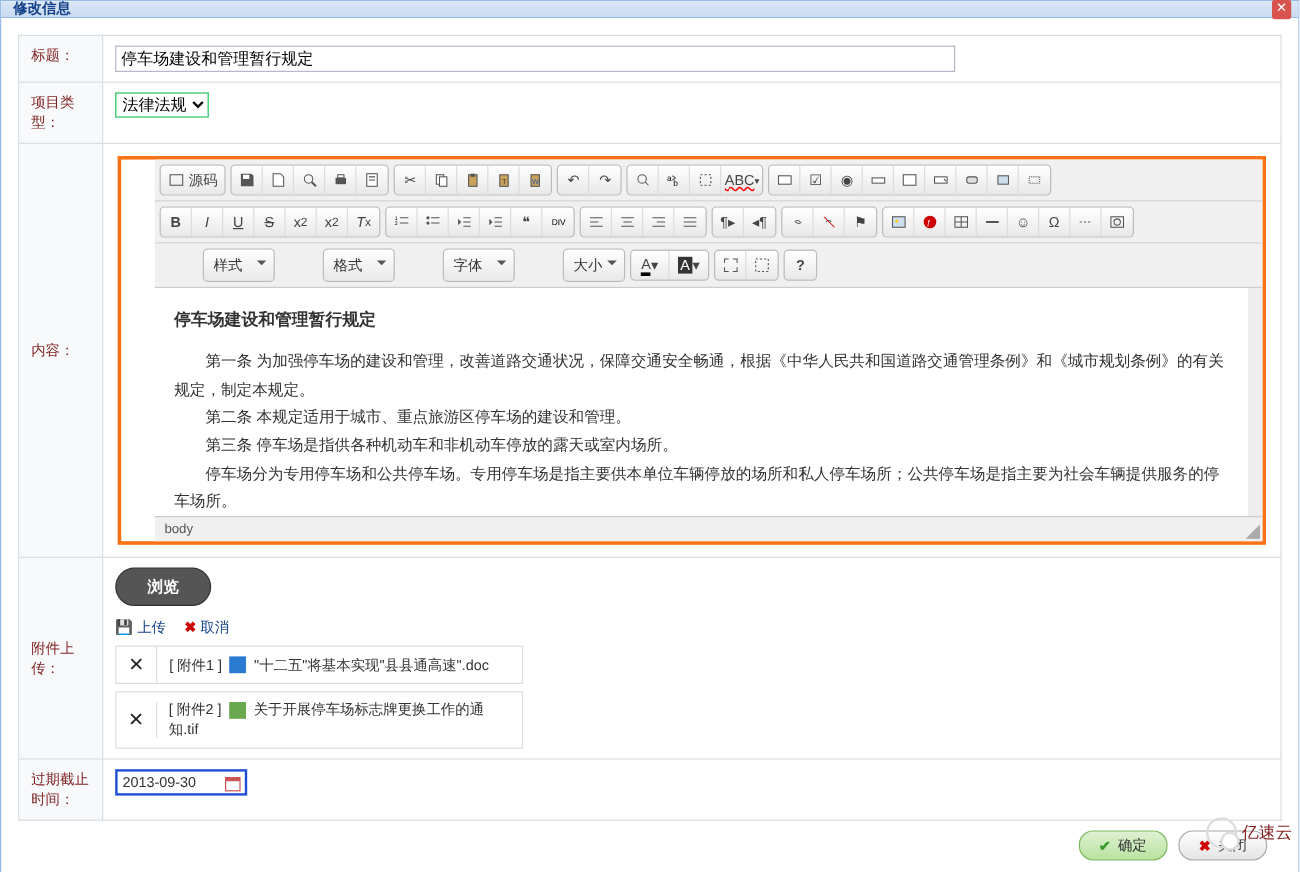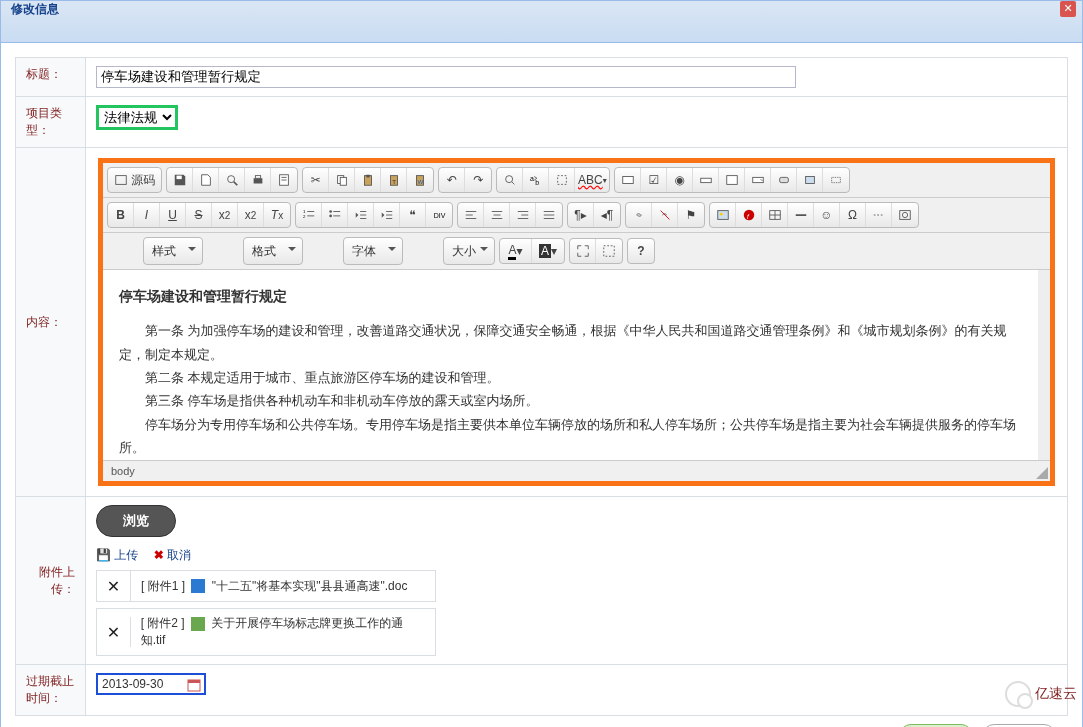--- a/index.html
+++ b/index.html
@@ -1,32 +1,32 @@
 <!DOCTYPE html>
 <html><head>
 <meta charset="utf-8">
 <style>
 * { box-sizing: border-box; margin: 0; padding: 0; }
 body { font-family: Arial, "Microsoft YaHei", sans-serif; font-size: 12px; background: #fff; color: #333; }
 .window { border: 1px solid #99bbe8; width: 1083px; }
-.titlebar { background: linear-gradient(#dae6f4, #c9dcf2); height: 42px; display: flex; align-items: flex-start; padding: 0 6px; border-bottom: 1px solid #99bbe8; }
+.titlebar { background: linear-gradient(#dae6f4, #c9dcf2); height: 14px; display: flex; align-items: center; padding: 0 6px; border-bottom: 1px solid #99bbe8; }
 .titlebar .ticon { color: #4a8a10; margin-right: 4px; }
 .titlebar .ttext { color: #15428b; font-weight: bold; }
 .titlebar .spacer { flex: 1; }
 .closebtn { width: 16px; height: 16px; background: #d9534f; border-radius: 2px; color: #fff; text-align: center; line-height: 14px; cursor: pointer; font-size: 11px; }
 .content { padding: 14px; }
 .form-table { width: 100%; border-collapse: collapse; border: 1px solid #d9dee3; }
 .form-table td { border: 1px solid #d9dee3; padding: 8px 10px; vertical-align: top; }
 .form-table td.label { width: 70px; background: #f7f9fb; color: #7f1d1d; }
 .txtinput { width: 700px; height: 22px; border: 1px solid #b5b8c8; padding: 2px 4px; }
-.selectbox { border: 3px solid #22c55e; padding: 1px; background: #fff; }
+.selectbox { border: 1px solid #22c55e; padding: 1px; background: #fff; }
 .dateinput { width: 110px; height: 22px; border: 2px solid #1d4ed8; padding: 2px 4px; display: inline-block; position: relative; }
 .dateinput .calicon { position: absolute; right: 3px; top: 3px; width: 14px; height: 14px; display: inline-block; }
 
-.editor { border: 5px solid #f97316; margin: 2px; }
+.editor { border: 3px solid #f97316; margin: 2px; padding-left: 28px; }
 .toolbar { background: #f0f0f0; padding: 4px; border-bottom: 1px solid #ccc; display: flex; flex-wrap: wrap; gap: 4px; align-items: center; }
 .tgroup { display: inline-flex; border: 1px solid #bbb; border-radius: 4px; overflow: hidden; background: linear-gradient(#fff,#e8e8e8); }
 .tbtn { width: 26px; height: 24px; display: flex; align-items: center; justify-content: center; border-right: 1px solid #ddd; cursor: pointer; font-size: 12px; color: #444; }
 .tbtn:last-child { border-right: none; }
 .tbtn svg { width: 14px; height: 14px; }
 .combo { height: 28px; border: 1px solid #bbb; border-radius: 4px; background: linear-gradient(#fff,#e8e8e8); padding: 0 18px 0 8px; display: inline-flex; align-items: center; position: relative; font-size: 12px; min-width: 60px; cursor: pointer; margin-left: 36px; }
 .combo::after { content: ""; position: absolute; right: 6px; top: 9px; border: 4px solid transparent; border-top-color: #555; }
 .editor-body { padding: 14px 16px; height: 190px; overflow: auto; font-size: 13px; line-height: 1.8; border-right: 12px solid #eee; position: relative; }
 .editor-body h4 { font-size: 14px; font-weight: bold; margin-bottom: 10px; color: #333; }
 .editor-body p { text-indent: 2em; }
@@ -414,21 +414,21 @@
               <p>第四条  停车场的建设，必须符合城市规划和保障道路交通安全畅通的要求，其规划设计须遵守《停车场规划</p>
             </div>
             <div class="path">
               <span>body</span>
               <span class="resizer"></span>
             </div>
           </div>
         </td>
       </tr>
       <tr>
-        <td class="label" style="vertical-align: middle; text-align: right;">附件上传：</td>
+        <td class="label" style="vertical-align: middle;">附件上传：</td>
         <td>
           <span class="browse-btn">浏览</span>
           <div class="attach-links">
             <a href="#"><span class="disk-icon">💾</span> <span>上传</span></a>
             <a href="#"><span class="x-icon-red">✖</span> <span>取消</span></a>
           </div>
           <div class="file-row">
             <span class="del">✕</span>
             <span class="fname">
               <span>[ 附件1 ]</span>

